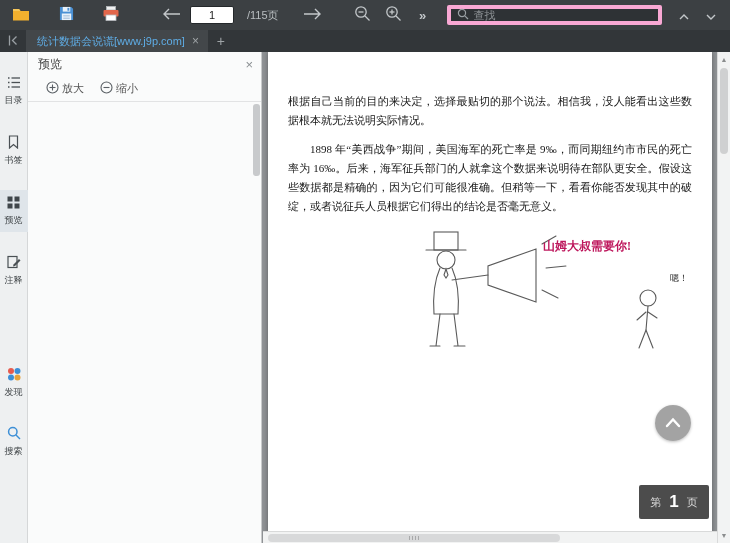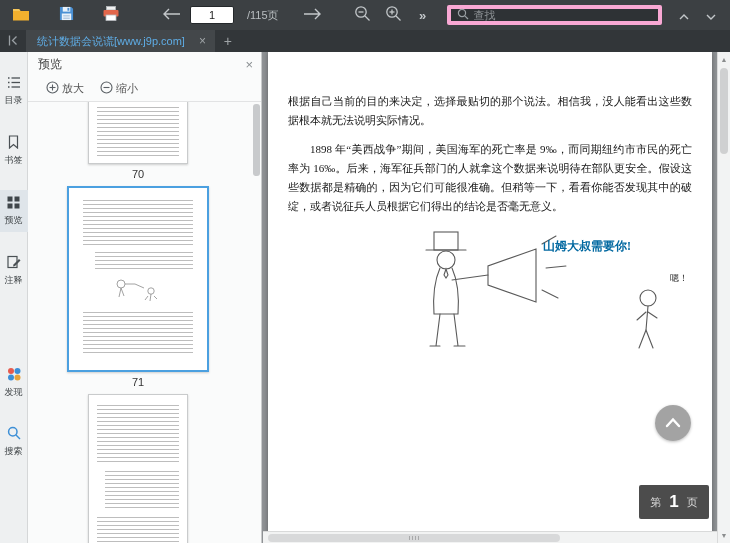--- a/index.html
+++ b/index.html
@@ -16,21 +16,21 @@
   .searchbox { display:flex; align-items:center; height:20px; background:#2e3235; border:4px solid #f9a8d4; border-radius:2px; flex:1 1 auto; margin-left:12px; padding:0 6px; min-width:120px; }
   .searchbox input { flex:1; background:transparent; border:none; outline:none; font-size:11px; color:#d6dadd; margin-left:5px; }
   .searchbox input::placeholder { color:#8d9295; }
   .ml9{margin-left:9px;} .ml21{margin-left:21px;} .ml36{margin-left:36px;} .ml22{margin-left:22px;}
   .ml26{margin-left:26px;} .ml7{margin-left:7px;} .ml5{margin-left:5px;} .ml10{margin-left:10px;}
   .ml3{margin-left:3px;} .mr7{margin-right:7px;}
 
   
   .tabbar { position:absolute; top:30px; left:0; right:0; height:22px; background:#323639; display:flex; align-items:stretch; z-index:6; }
   .collapse-btn { width:26px; background:none; border:none; display:flex; align-items:center; justify-content:center; cursor:pointer; }
-  .tab { display:flex; align-items:center; gap:14px; background:#43474a; padding:0 9px 0 11px; max-width:212px; cursor:pointer; }
+  .tab { display:flex; align-items:center; gap:7px; background:#43474a; padding:0 9px 0 11px; max-width:212px; cursor:pointer; }
   .tab-title { color:#5fadе6; color:#5fade6; font-size:11px; white-space:nowrap; overflow:hidden; text-overflow:ellipsis; }
   .tab-close { color:#9fa4a7; font-size:12px; line-height:1; cursor:pointer; }
   .newtab-btn { width:26px; background:none; border:none; color:#9fa4a7; font-size:14px; cursor:pointer; }
 
   
   .workspace { position:absolute; top:52px; left:0; right:0; bottom:0; }
 
   
   .sidebar { position:absolute; left:0; top:0; bottom:0; width:28px; background:#eef0f1; border-right:1px solid #d5d7d8; display:flex; flex-direction:column; align-items:center; padding-top:18px; }
   .side-item { width:28px; display:flex; flex-direction:column; align-items:center; gap:3px; padding:5px 0 6px; margin-bottom:18px; cursor:pointer; }
@@ -51,21 +51,21 @@
   .t-lines { background:repeating-linear-gradient(#bdbdbd 0 1px, transparent 1px 4px); }
   .pp-scroll { position:absolute; right:1px; top:50px; width:7px; bottom:0; }
   .pp-scroll-thumb { position:absolute; top:2px; left:0; width:7px; height:72px; background:#c8cacc; border-radius:3px; cursor:pointer; }
 
   
   .content-area { position:absolute; left:263px; top:0; right:13px; bottom:0; background:#8f9295; overflow:hidden; }
   .doc-page { position:absolute; left:5px; top:0; width:444px; height:620px; background:#fff; box-shadow:0 0 5px rgba(0,0,0,.35); padding:40px 20px 0; }
   .para { font-family:"Liberation Serif", serif; font-size:11px; line-height:1.75; color:#161616; text-align:justify; text-indent:2em; margin-bottom:9px; }
   .para.first { text-indent:0; }
   .cartoon { position:relative; height:140px; margin-top:2px; }
-  .cartoon-caption { position:absolute; left:255px; top:12px; font-size:12px; font-weight:bold; color:#0369a1; white-space:nowrap; font-family:"Liberation Serif", serif; }
+  .cartoon-caption { position:absolute; left:255px; top:12px; font-size:12px; font-weight:bold; color:#be185d; white-space:nowrap; font-family:"Liberation Serif", serif; }
   .cartoon-bubble { position:absolute; left:382px; top:46px; font-size:9px; color:#333; font-family:"Liberation Serif", serif; }
   .back-top { position:absolute; right:26px; top:353px; width:36px; height:36px; border-radius:50%; background:rgba(158,158,158,.95); border:none; display:flex; align-items:center; justify-content:center; cursor:pointer; box-shadow:0 1px 3px rgba(0,0,0,.25); }
   .page-badge { position:absolute; right:8px; top:433px; width:70px; height:34px; background:#4c4c4c; border-radius:2px; display:flex; align-items:center; justify-content:center; gap:8px; }
   .pb-small { color:#d9d9d9; font-size:11px; }
   .pb-num { color:#fff; font-size:17px; font-weight:bold; }
 
   
   .h-scrollbar { position:absolute; left:0; right:0; bottom:0; height:12px; background:#f2f3f3; border-top:1px solid #d9dada; }
   .h-thumb { position:absolute; left:5px; top:2px; width:292px; height:8px; background:#d8d9da; border-radius:4px; cursor:pointer; }
   .h-grip { position:absolute; left:50%; top:2px; width:10px; height:4px; margin-left:-5px; background:repeating-linear-gradient(90deg,#a8a9aa 0 1px, transparent 1px 3px); }
@@ -237,46 +237,20 @@
               </svg></span>
           <span>放大</span>
         </button>
         <button class="pp-tool">
           <span><svg width="13" height="13" viewBox="0 0 13 13" fill="none" stroke="#5a6065" stroke-width="1.1">
                 <circle cx="6.5" cy="6.5" r="5.5"></circle>
                 <line x1="3.5" y1="6.5" x2="9.5" y2="6.5"></line>
               </svg></span>
           <span>缩小</span>
         </button>
-      </div>
-      <div class="pp-thumbs">
-
-        <div class="thumb" style="left:60px; top:-2px; width:100px; height:64px;">
-          <div class="t-lines" style="margin:6px 8px 0; height:52px;"></div>
-        </div>
-        <div class="thumb-label" style="left:60px; top:66px; width:100px;">70</div>
-
-        <div class="thumb selected" style="left:39px; top:84px; width:142px; height:186px;">
-          <div class="t-lines" style="margin:12px 14px 0; height:46px;"></div>
-          <div class="t-lines" style="margin:6px 14px 0 26px; height:18px;"></div>
-          <svg width="54" height="28" viewBox="0 0 54 28" style="display:block; margin:6px auto 0;" stroke="#8a8a8a" fill="none" stroke-width="0.8">
-              <circle cx="10" cy="8" r="4"></circle>
-              <path d="M10 12 l-2 9 M10 12 l3 8 M14 8 h10 l9 4"></path>
-              <circle cx="40" cy="15" r="3.2"></circle>
-              <path d="M40 18 l-1 7 M37 20 l-3 4 M43 20 l3 3"></path>
-            </svg>
-          <div class="t-lines" style="margin:8px 14px 0; height:42px;"></div>
-        </div>
-        <div class="thumb-label" style="left:39px; top:274px; width:142px;">71</div>
-
-        <div class="thumb" style="left:60px; top:292px; width:100px; height:158px;">
-          <div class="t-lines" style="margin:10px 8px 0; height:60px;"></div>
-          <div class="t-lines" style="margin:6px 8px 0 16px; height:40px;"></div>
-          <div class="t-lines" style="margin:6px 8px 0; height:30px;"></div>
-        </div>
       </div>
       <div class="pp-scroll">
         <div class="pp-scroll-thumb"></div>
       </div>
     </div>
 
     <div class="content-area">
       <div class="doc-page">
         <p class="para first">根据自己当前的目的来决定，选择最贴切的那个说法。相信我，没人能看出这些数据根本就无法说明实际情况。</p>
         <p class="para">1898 年“美西战争”期间，美国海军的死亡率是 9‰，而同期纽约市市民的死亡率为 16‰。后来，海军征兵部门的人就拿这个数据来说明待在部队更安全。假设这些数据都是精确的，因为它们可能很准确。但稍等一下，看看你能否发现其中的破绽，或者说征兵人员根据它们得出的结论是否毫无意义。</p>

